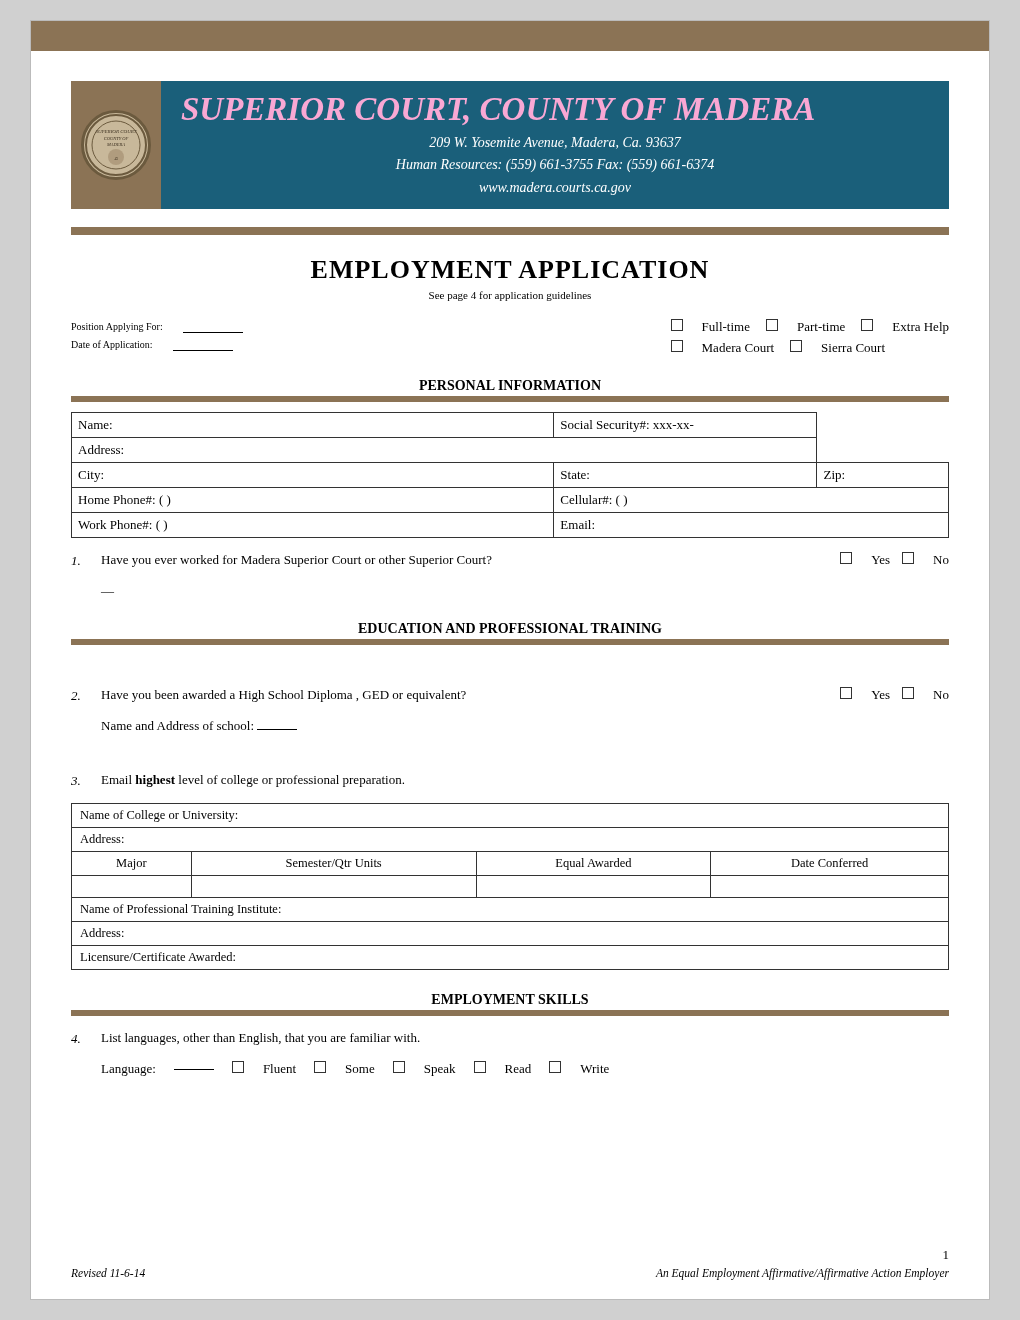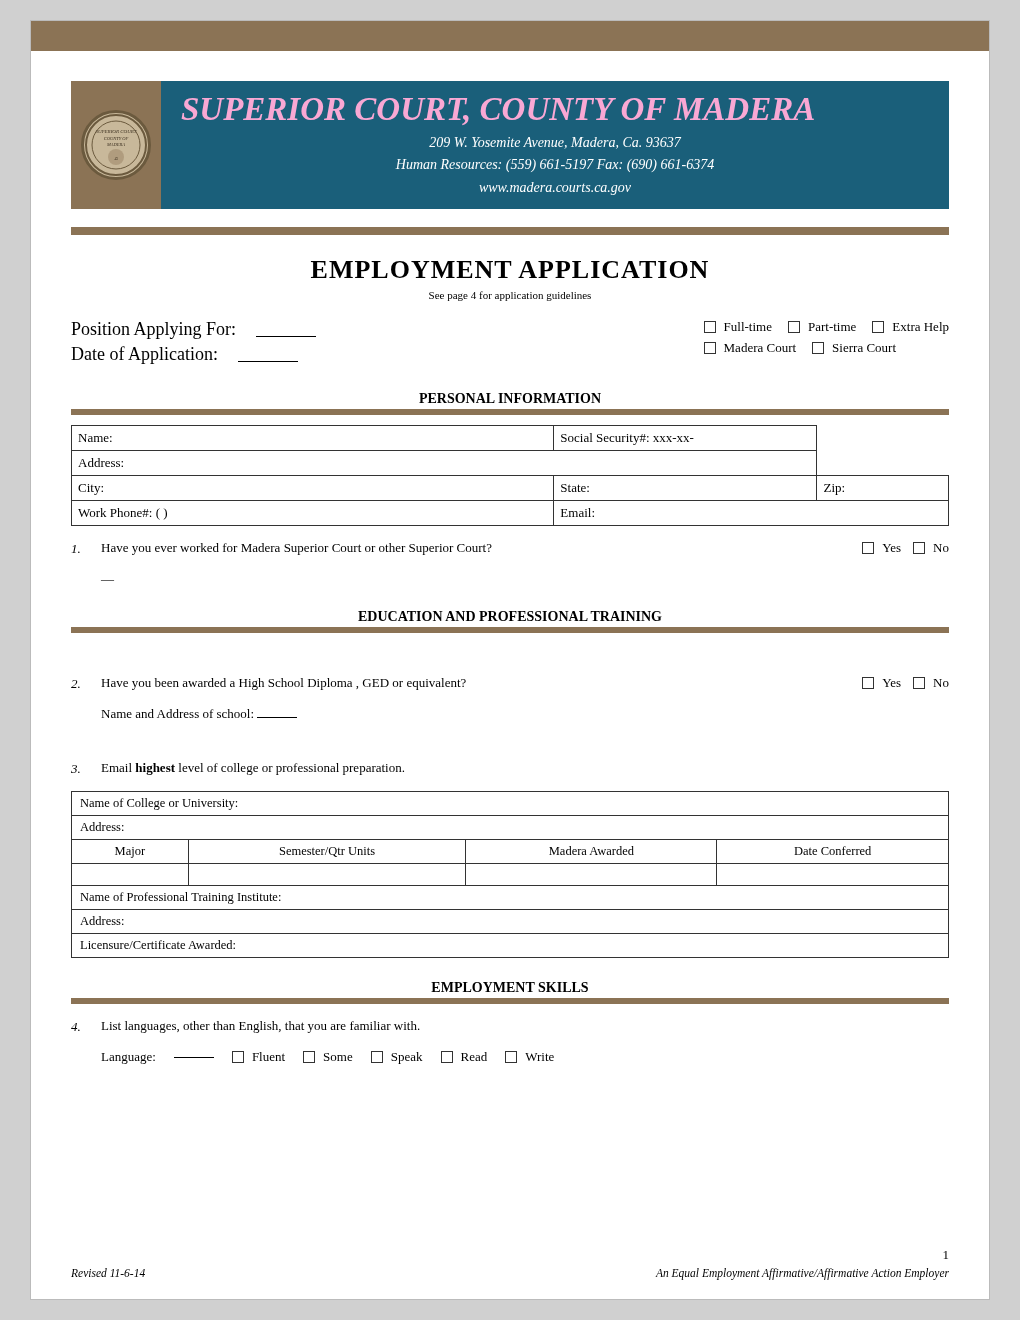--- a/index.html
+++ b/index.html
@@ -98,39 +98,38 @@
       text-align: center;
       font-size: 11px;
       margin-bottom: 18px;
     }
 
     
     .form-row {
       display: flex;
       gap: 20px;
       margin-bottom: 4px;
-      font-size: 18px;
+      font-size: 10px;
       align-items: center;
     }
     .underline-field {
       display: inline-block;
       border-bottom: 1px solid #000;
       width: 60px;
       min-height: 14px;
     }
     .checkbox-group {
       display: flex;
       gap: 16px;
       align-items: center;
       font-size: 13px;
     }
     .checkbox-item {
       display: flex;
-      align-items: center;
-      gap: 8px;
+      gap: 19px;
     }
     .cb {
       display: inline-block;
       width: 12px;
       height: 12px;
       border: 1px solid #333;
       flex-shrink: 0;
     }
 
     
@@ -259,21 +258,21 @@
             <text x="32" y="33" text-anchor="middle" font-size="4.5" fill="#3a2e1e">MADERA</text>
             <circle cx="32" cy="44" r="8" fill="#8B7355" opacity="0.4"></circle>
             <text x="32" y="47" text-anchor="middle" font-size="4" fill="#3a2e1e">⚖</text>
           </svg>
         </div>
       </div>
       <div class="title-box">
         <div class="court-title">SUPERIOR COURT, COUNTY OF MADERA</div>
         <div class="court-subtitle">
           <span>209 W. Yosemite Avenue, Madera, Ca. 93637</span><br>
-          <span>Human Resources: (559) 661-5197      Fax: (690) 661-6374</span><br>
+          <span>Human Resources: (559) 661-3755      Fax: (559) 661-6374</span><br>
           <span>www.madera.courts.ca.gov</span>
         </div>
       </div>
     </div>
     <div class="brown-bar"></div>
   </div>
 
   <div class="main-title">EMPLOYMENT APPLICATION</div>
   <div class="subtitle-small">See page 4 for application guidelines</div>
 
@@ -336,20 +335,28 @@
     </tr>
     <tr>
       <td style="width: 40%;">
         <span>City:</span>
       </td>
       <td style="width: 30%;">
         <span>State:</span>
       </td>
       <td>
         <span>Zip:</span>
+      </td>
+    </tr>
+    <tr>
+      <td>
+        <span>Home Phone#: (      )</span>
+      </td>
+      <td colspan="2">
+        <span>Cellular#: (      )</span>
       </td>
     </tr>
     <tr>
       <td>
         <span>Work Phone#: (      )</span>
       </td>
       <td colspan="2">
         <span>Email:</span>
       </td>
     </tr>
@@ -413,21 +420,21 @@
       </td>
     </tr>
     <tr>
       <td colspan="4">
         <span>Address:</span>
       </td>
     </tr>
     <tr>
       <th>Major</th>
       <th>Semester/Qtr Units</th>
-      <th>Madera Awarded</th>
+      <th>Equal Awarded</th>
       <th>Date Conferred</th>
     </tr>
     <tr>
       <td style="height: 22px;"></td>
       <td></td>
       <td></td>
       <td></td>
     </tr>
     <tr>
       <td colspan="4">

